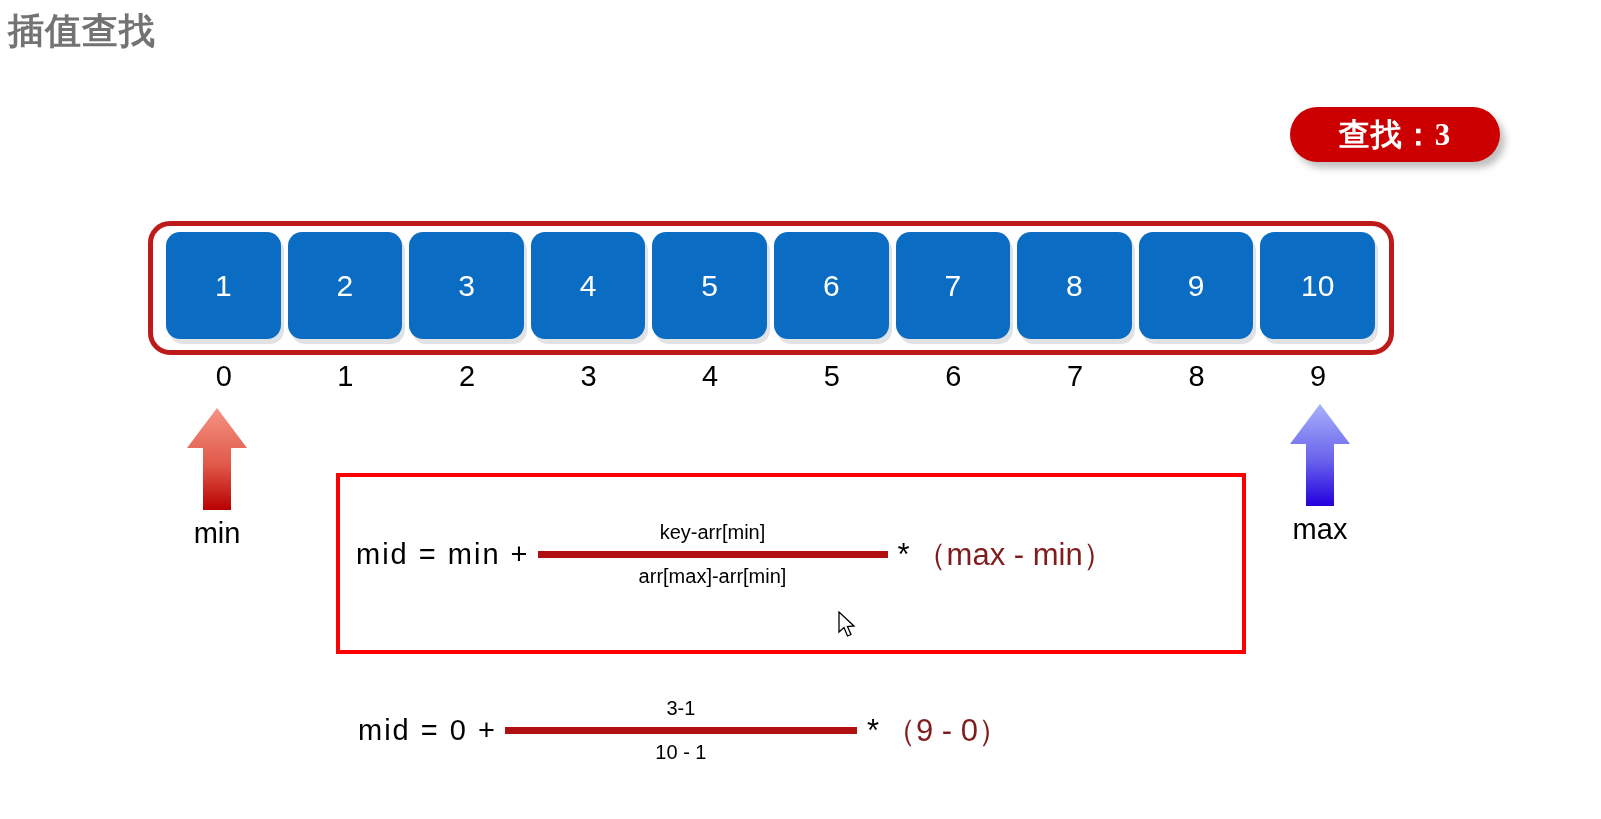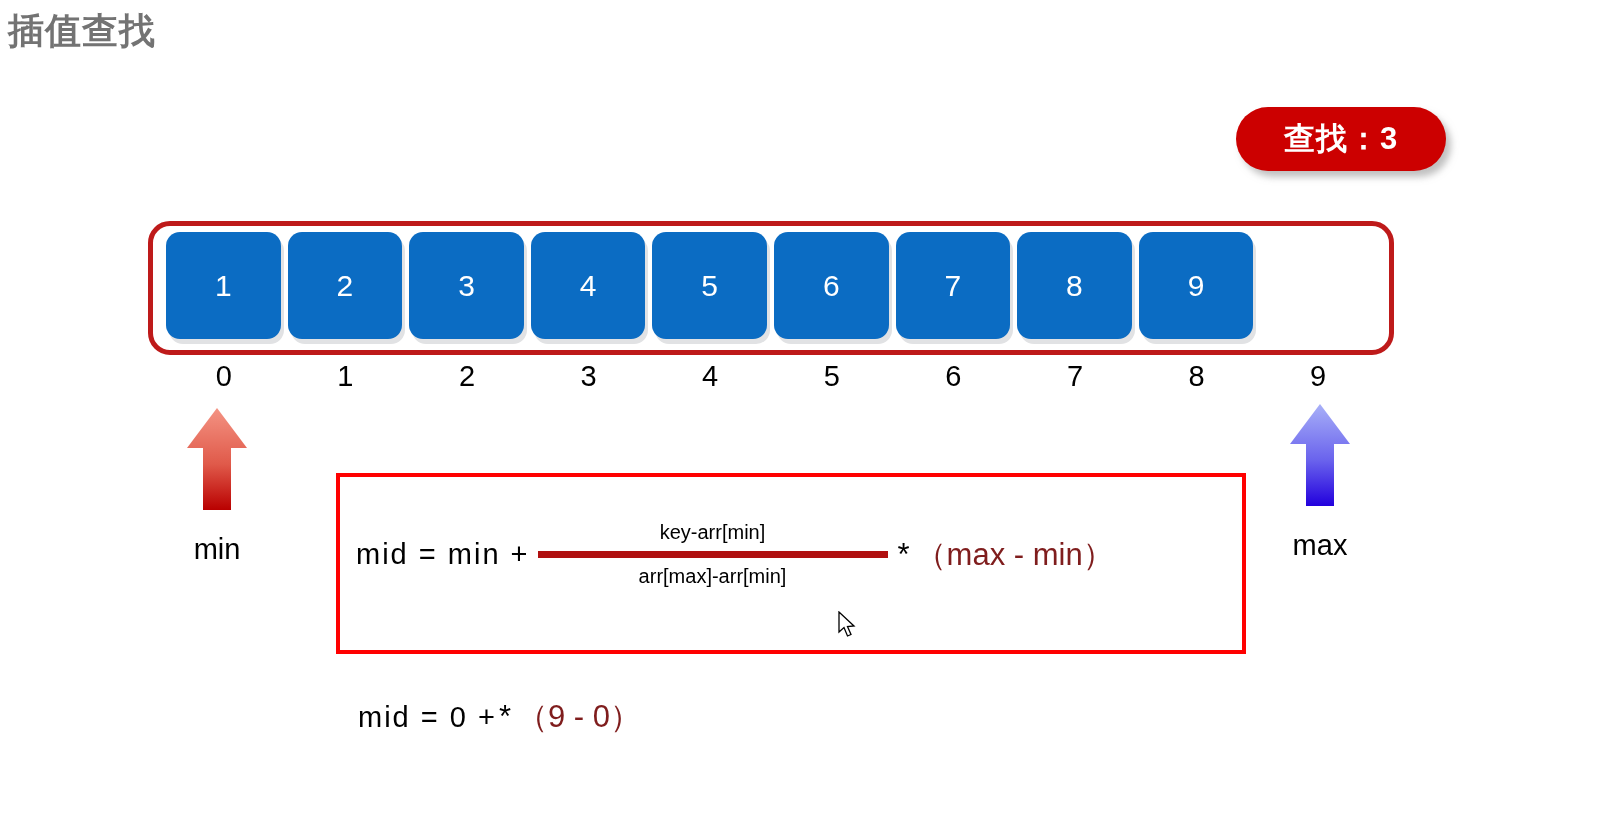--- a/index.html
+++ b/index.html
@@ -25,35 +25,36 @@
     font-weight: bold;
     color: #737373;
     letter-spacing: 1px;
     line-height: 1.25;
     white-space: nowrap;
   }
 
   
   #search-badge {
     position: absolute;
-    left: 1236px;
+    left: 1290px;
     top: 107px;
     width: 210px;
-    height: 64px;
+    height: 55px;
     background: #CC0000;
     border-radius: 34px;
     box-shadow: 5px 6px 7px rgba(140,140,140,0.55);
     display: flex;
     align-items: center;
     justify-content: center;
     color: #ffffff;
     font-size: 31px;
     font-weight: bold;
     letter-spacing: 1px;
     white-space: nowrap;
+    font-family: Liberation Serif, serif;
   }
 
   
   #array-frame {
     position: absolute;
     left: 148px;
     top: 221px;
     width: 1246px;
     height: 134px;
     border: 5px solid #BE1A1A;
@@ -109,21 +110,21 @@
     text-align: center;
   }
   #pointer-min { left: 152px; top: 406px; }
   #pointer-max { left: 1255px; top: 402px; }
   .pointer-arrow {
     display: block;
     margin: 0 auto;
   }
   .pointer-label {
     display: block;
-    margin-top: 20px;
+    margin-top: 4px;
     font-size: 29px;
     color: #000000;
     line-height: 1.1;
   }
 
   
   #formula-box-main {
     position: absolute;
     left: 336px;
     top: 473px;
@@ -238,20 +239,25 @@
     </div>
   </div>
   <div class="array-cell">
     <div class="array-cell-box">
       <span>8</span>
     </div>
   </div>
   <div class="array-cell">
     <div class="array-cell-box">
       <span>9</span>
+    </div>
+  </div>
+  <div class="array-cell">
+    <div class="array-cell-box">
+      <span>10</span>
     </div>
   </div>
 </div>
 
 <div id="array-indices">
   <div class="array-index">0</div>
   <div class="array-index">1</div>
   <div class="array-index">2</div>
   <div class="array-index">3</div>
   <div class="array-index">4</div>
@@ -298,19 +304,24 @@
     <span class="eq-numerator">key-arr[min]</span>
     <span class="eq-bar"></span>
     <span class="eq-denominator">arr[max]-arr[min]</span>
   </span>
   <span class="eq-mul">*</span>
   <span class="eq-rhs">（max - min）</span>
 </div>
 
 <div class="equation" id="equation-values">
   <span class="eq-lhs">mid  =   0   +</span>
+  <span class="eq-fraction">
+    <span class="eq-numerator">3-1</span>
+    <span class="eq-bar"></span>
+    <span class="eq-denominator">10 - 1</span>
+  </span>
   <span class="eq-mul">*</span>
   <span class="eq-rhs">（9 - 0）</span>
 </div>
 
 <svg id="mouse-cursor" viewBox="0 0 20 28">
   <polygon points="1,1 1,21 6,16.5 9.5,25 13,23.5 9.5,15.5 16,15" fill="#ffffff" stroke="#000000" stroke-width="1.3" stroke-linejoin="miter"></polygon>
 </svg>
 
 </body></html>

